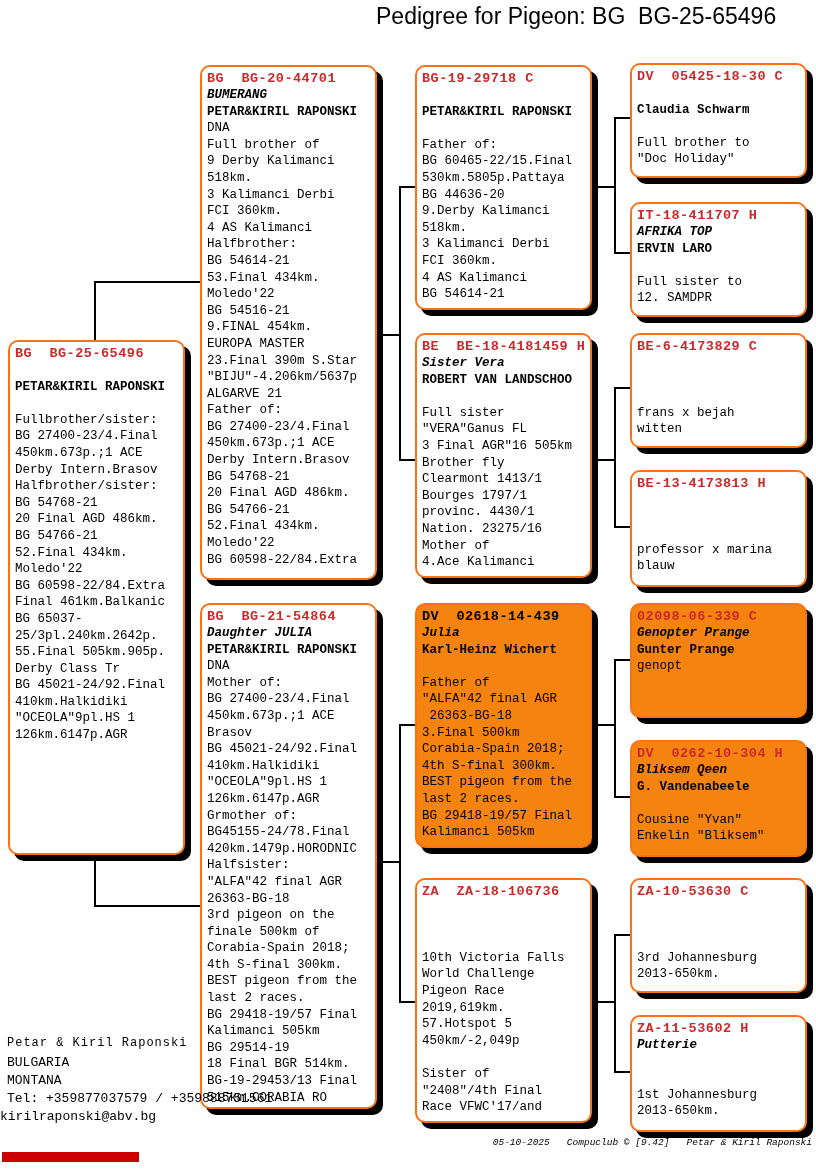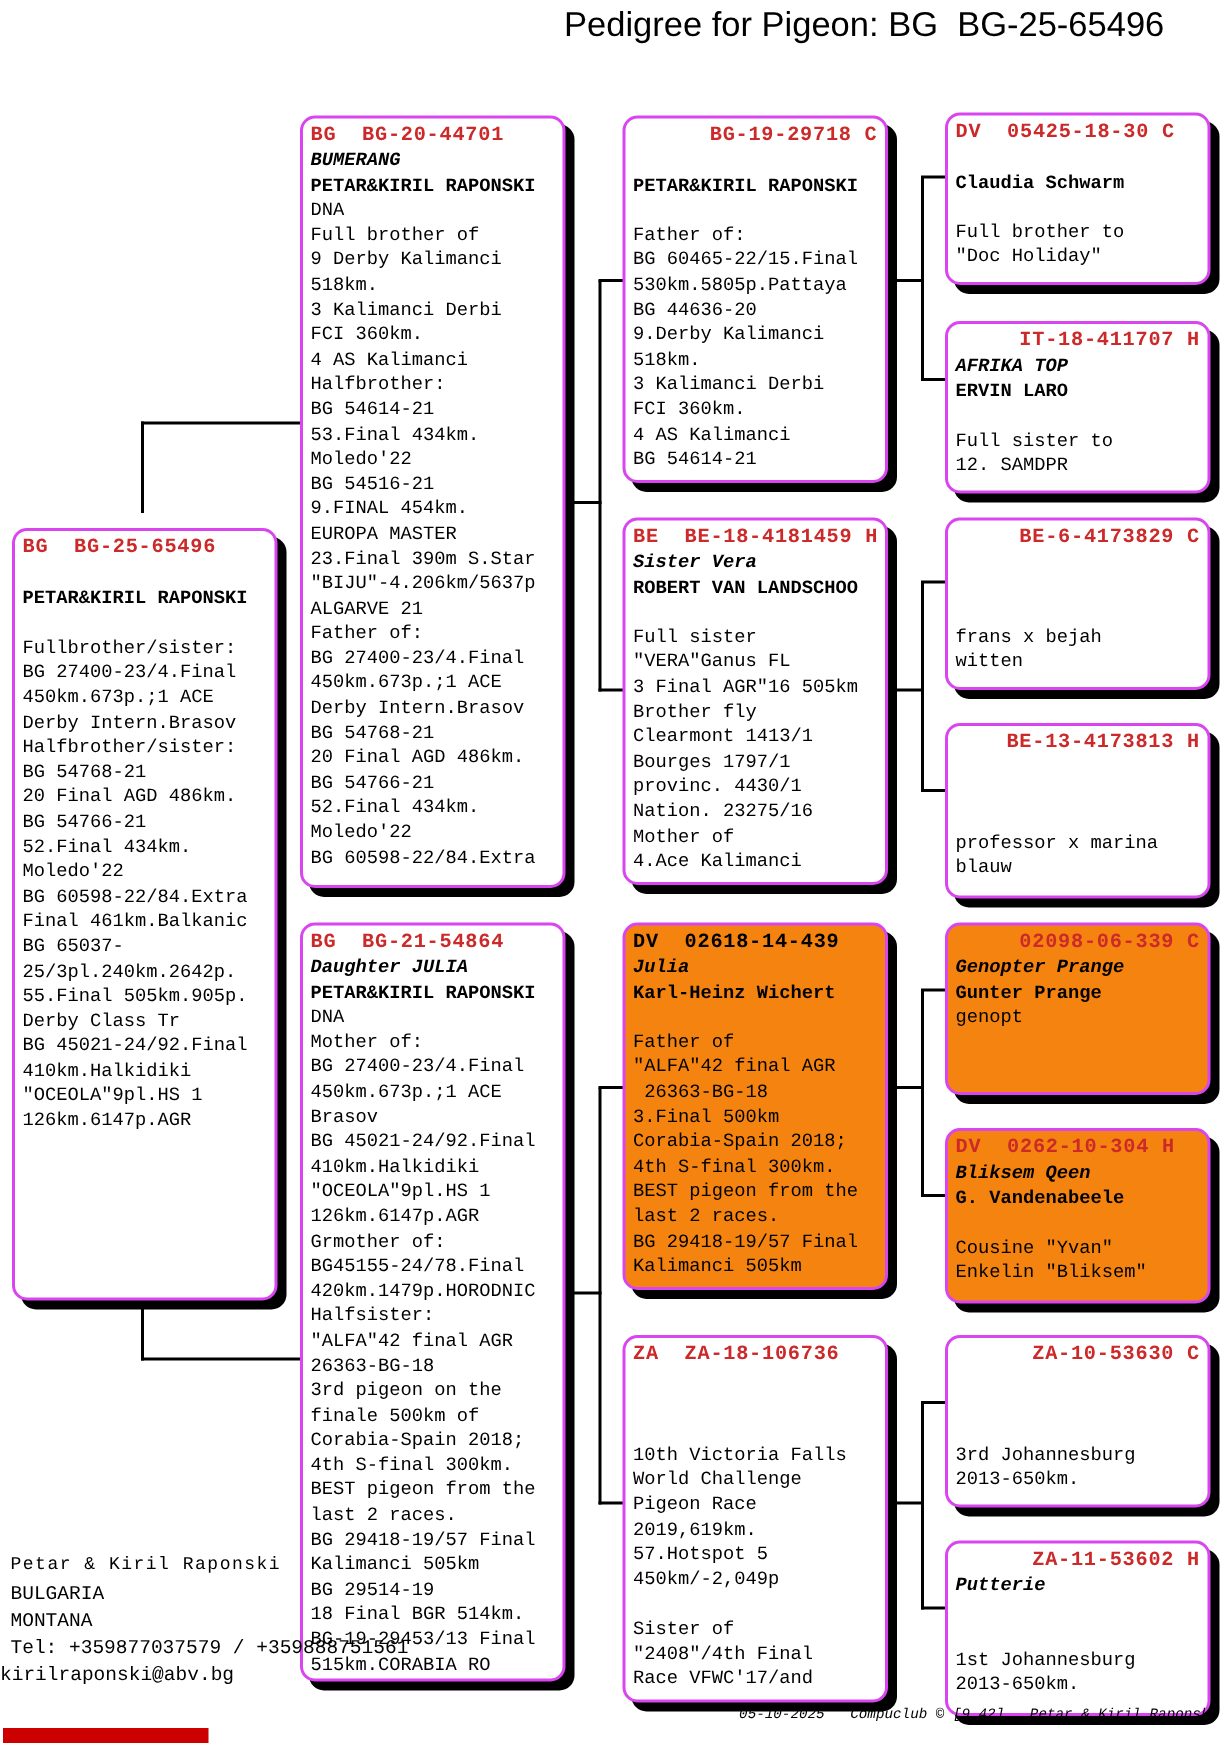--- a/index.html
+++ b/index.html
@@ -8,30 +8,30 @@
     font-family:"Liberation Mono","DejaVu Sans Mono",monospace;
     overflow:hidden;
   }
   .title{
     position:absolute;left:376px;top:3px;
     font-family:"Liberation Sans","DejaVu Sans",sans-serif;
     font-size:23px;color:#000;white-space:pre;
   }
   .box{
     position:absolute;box-sizing:border-box;background:#fff;
-    border:2px solid #d946ef;border-radius:10px;
+    border:2px solid #f97316;border-radius:10px;
     box-shadow:6px 6px 0 #000;
-    padding:3px 5px;overflow:hidden;z-index:2;margin-top:12px;
+    padding:3px 5px;overflow:hidden;z-index:2;
   }
   .box.orange{background:var(--orange)}
   .bhead{
     font-size:13.5px;font-weight:bold;color:var(--red);
     letter-spacing:.5px;line-height:17px;white-space:pre;
   }
-  .bhead.center{text-align:right}
+  .bhead.center{text-align:left}
   .bhead.black{color:#000000}
   .ln{font-size:12.5px;line-height:16.6px;color:#000;white-space:pre}
   .ln.n{font-weight:bold;font-style:italic}
   .ln.o{font-weight:bold}
   .conn{position:absolute;background:#000;z-index:1}
   .owner{position:absolute;left:7px;top:1032px;z-index:3}
   .oname{font-size:12px;font-weight:normal;letter-spacing:1px;line-height:22px;white-space:pre}
   .oline{font-size:13px;line-height:18px;white-space:pre}
   .oline.flush{margin-left:-7px}
   .footer{

